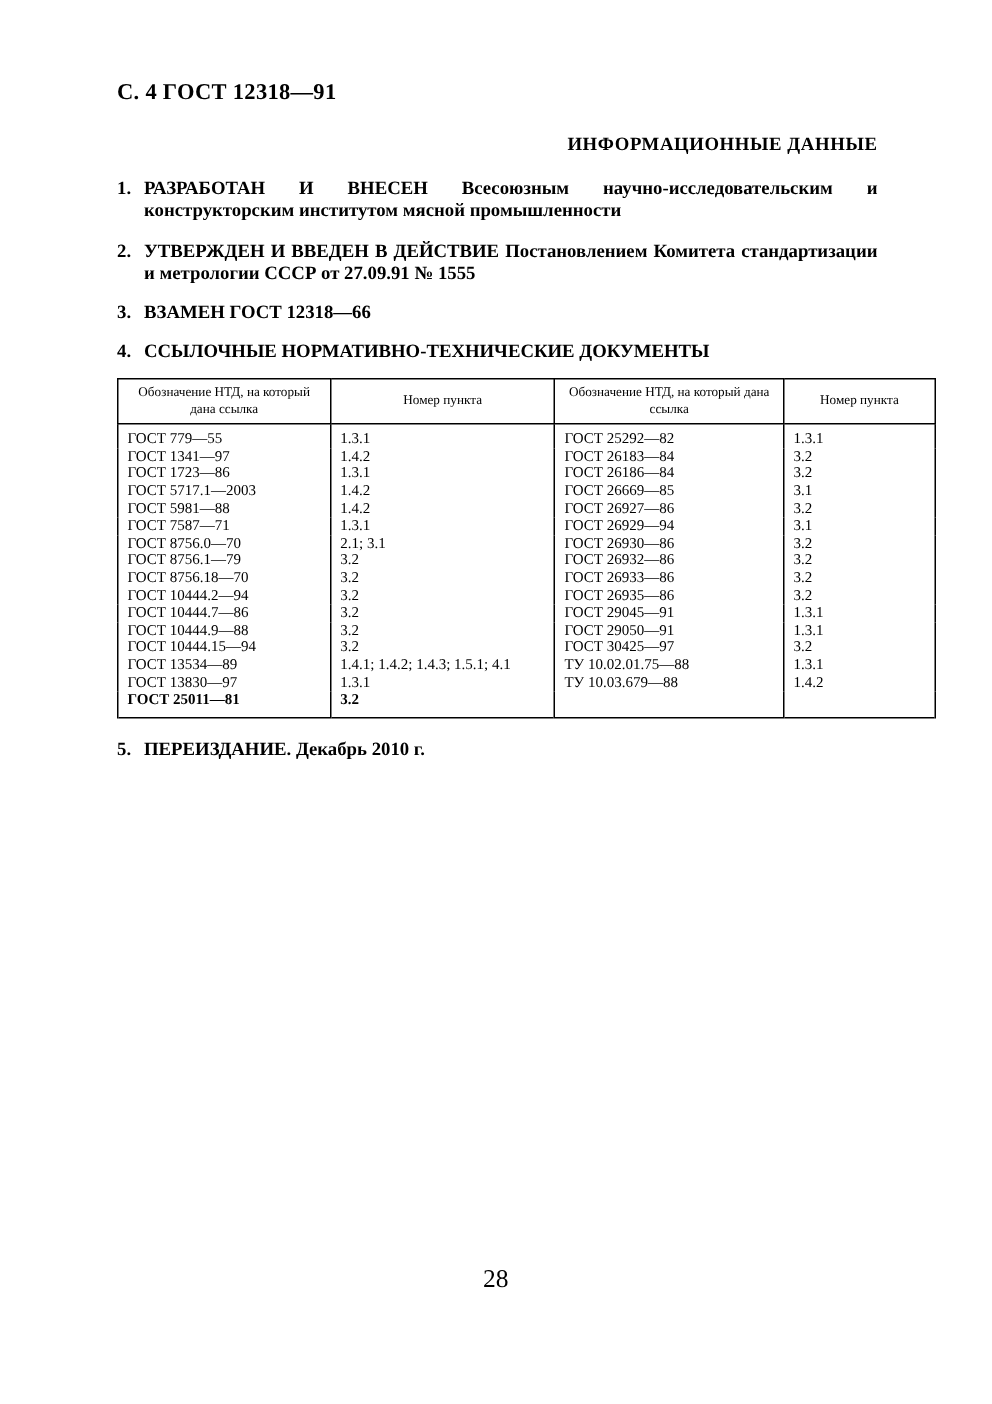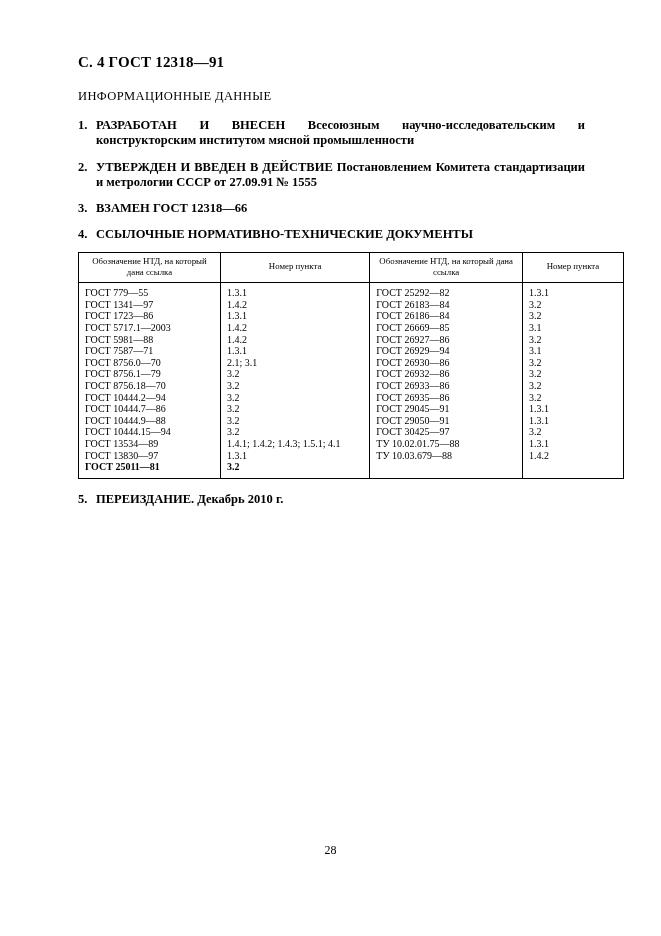--- a/index.html
+++ b/index.html
@@ -17,23 +17,23 @@
     inset: 0;
     padding: 54px 76px 0 78px;
   }
   .page-header {
     font-size: 15px;
     font-weight: bold;
     letter-spacing: 0.2px;
   }
   .doc-title {
     margin: 18px 0 0 0;
-    text-align: left;
+    text-align: right;
     font-size: 12.5px;
-    font-weight: normal;
+    font-weight: bold;
     letter-spacing: 0.4px;
   }
   .item {
     display: flex;
     font-size: 12.5px;
     font-weight: bold;
     line-height: 1.22;
     margin-top: 11px;
   }
   .items-block .item:first-child { margin-top: 14px; }
@@ -65,21 +65,21 @@
   }
   .ref-table tbody tr:first-child td { padding-top: 4px; margin-top: 40px; }
   .ref-table tbody tr:last-child td { padding-bottom: 5px; font-weight: bold; }
   .item-after-table { margin-top: 13px; }
   .page-number {
     position: absolute;
     left: 0;
     right: 0;
     top: 843px;
     text-align: center;
-    font-size: 12px;
+    font-size: 17px;
   }
 </style>
 </head>
 <body>
 
 <div class="page">
 
   <div class="page-header">С. 4 ГОСТ 12318—91</div>
 
   <div class="doc-title">ИНФОРМАЦИОННЫЕ ДАННЫЕ</div>

